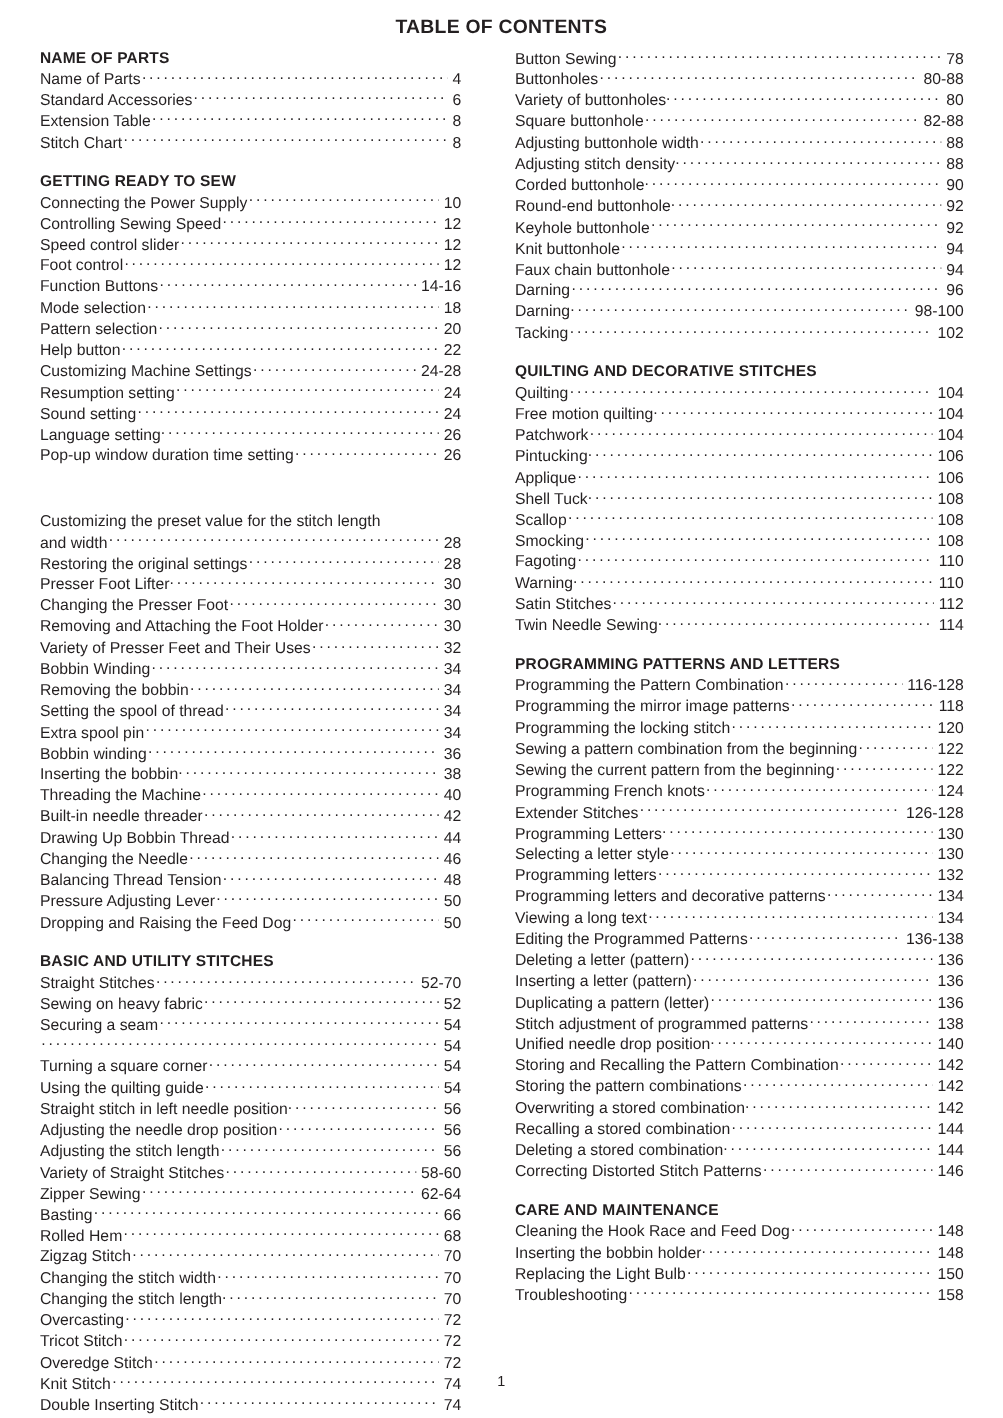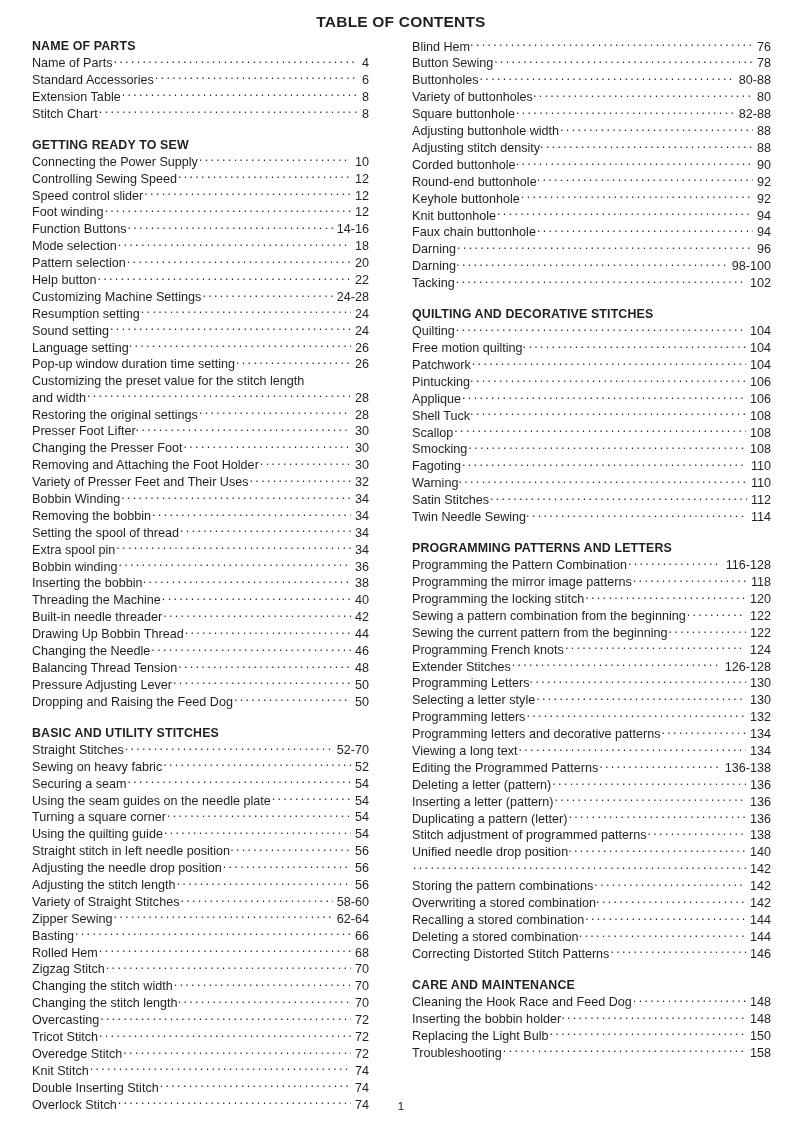--- a/index.html
+++ b/index.html
@@ -104,20 +104,21 @@
   }
   .entry-page {
     flex: 0 0 auto;
     text-align: right;
     padding-left: 3px;
     color: #231f20;
   }
   .entry.wrapped {
     display: block;
     white-space: normal;
+    margin-top: 36px;
   }
   .wrap-line {
     display: block;
   }
   .page-number {
     position: absolute;
     bottom: 22px;
     left: 0;
     width: 802px;
     text-align: center;
@@ -166,21 +167,21 @@
           <span class="entry-title">Controlling Sewing Speed</span>
           <span class="leader"></span>
           <span class="entry-page">12</span>
         </div>
         <div class="entry">
           <span class="entry-title">Speed control slider</span>
           <span class="leader"></span>
           <span class="entry-page">12</span>
         </div>
         <div class="entry">
-          <span class="entry-title">Foot winding</span>
+          <span class="entry-title">Foot control</span>
           <span class="leader"></span>
           <span class="entry-page">12</span>
         </div>
         <div class="entry">
           <span class="entry-title">Function Buttons</span>
           <span class="leader"></span>
           <span class="entry-page">14-16</span>
         </div>
         <div class="entry">
           <span class="entry-title">Mode selection</span>
@@ -331,21 +332,20 @@
           <span class="entry-title">Sewing on heavy fabric</span>
           <span class="leader"></span>
           <span class="entry-page">52</span>
         </div>
         <div class="entry">
           <span class="entry-title">Securing a seam</span>
           <span class="leader"></span>
           <span class="entry-page">54</span>
         </div>
         <div class="entry">
-          <span class="entry-title">Using the seam guides on the needle plate</span>
           <span class="leader"></span>
           <span class="entry-page">54</span>
         </div>
         <div class="entry">
           <span class="entry-title">Turning a square corner</span>
           <span class="leader"></span>
           <span class="entry-page">54</span>
         </div>
         <div class="entry">
           <span class="entry-title">Using the quilting guide</span>
@@ -427,25 +427,20 @@
           <span class="leader"></span>
           <span class="entry-page">74</span>
         </div>
         <div class="entry">
           <span class="entry-title">Overlock Stitch</span>
           <span class="leader"></span>
           <span class="entry-page">74</span>
         </div>
       </div>
     <div class="col col-right">
-        <div class="entry tight">
-          <span class="entry-title">Blind Hem</span>
-          <span class="leader"></span>
-          <span class="entry-page">76</span>
-        </div>
         <div class="entry">
           <span class="entry-title">Button Sewing</span>
           <span class="leader"></span>
           <span class="entry-page">78</span>
         </div>
         <div class="entry">
           <span class="entry-title">Buttonholes</span>
           <span class="leader"></span>
           <span class="entry-page">80-88</span>
         </div>
@@ -657,20 +652,21 @@
           <span class="entry-title">Stitch adjustment of programmed patterns</span>
           <span class="leader"></span>
           <span class="entry-page">138</span>
         </div>
         <div class="entry tight">
           <span class="entry-title">Unified needle drop position</span>
           <span class="leader"></span>
           <span class="entry-page">140</span>
         </div>
         <div class="entry">
+          <span class="entry-title">Storing and Recalling the Pattern Combination</span>
           <span class="leader"></span>
           <span class="entry-page">142</span>
         </div>
         <div class="entry">
           <span class="entry-title">Storing the pattern combinations</span>
           <span class="leader"></span>
           <span class="entry-page">142</span>
         </div>
         <div class="entry tight">
           <span class="entry-title">Overwriting a stored combination</span>

